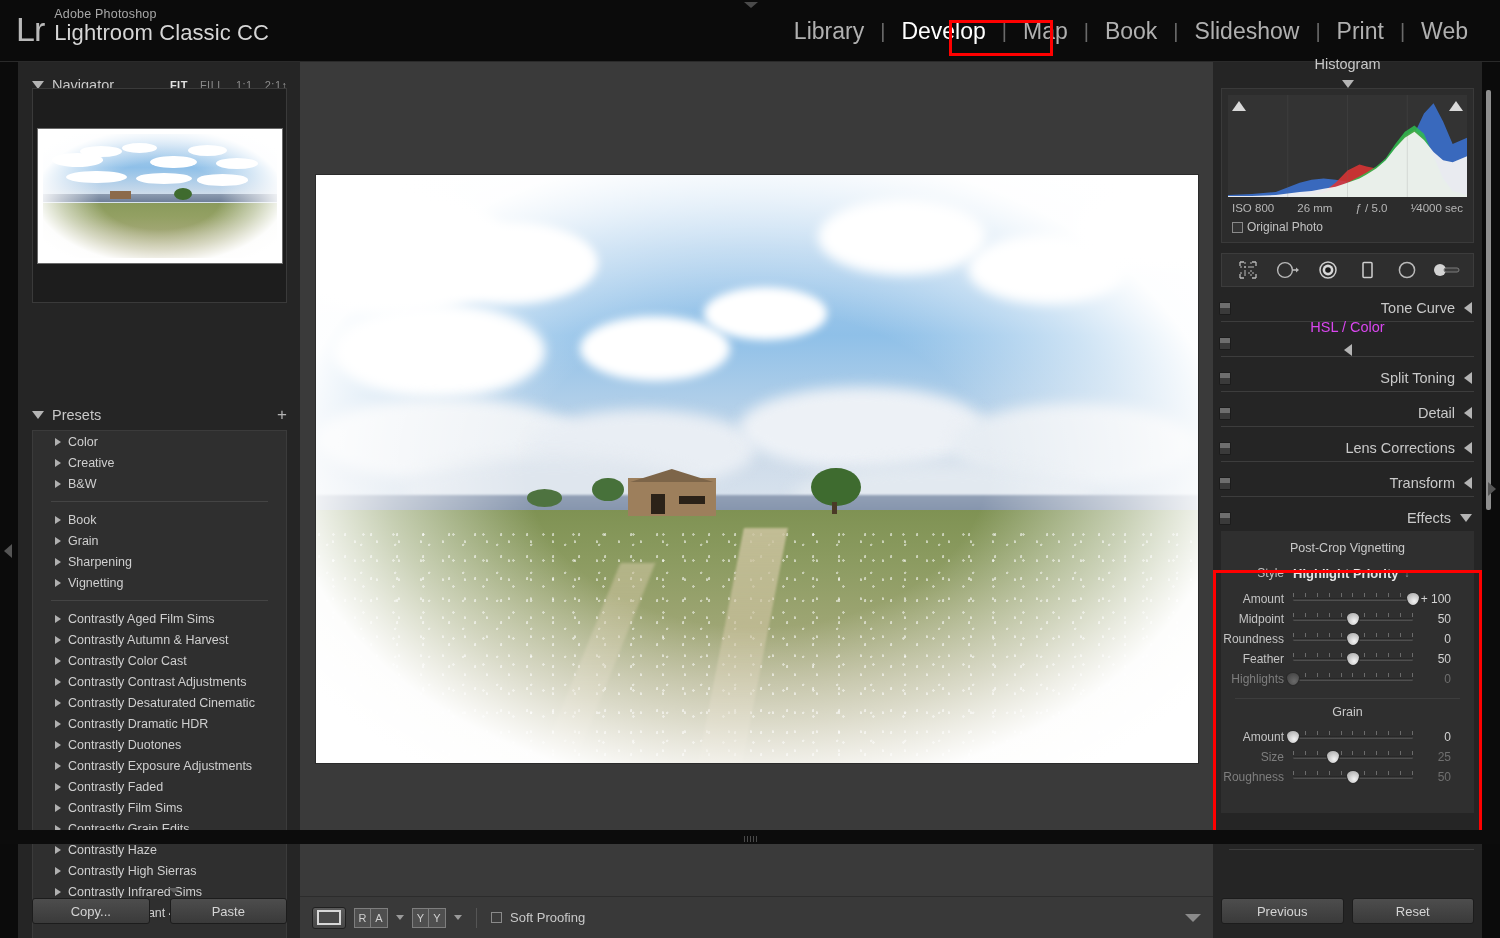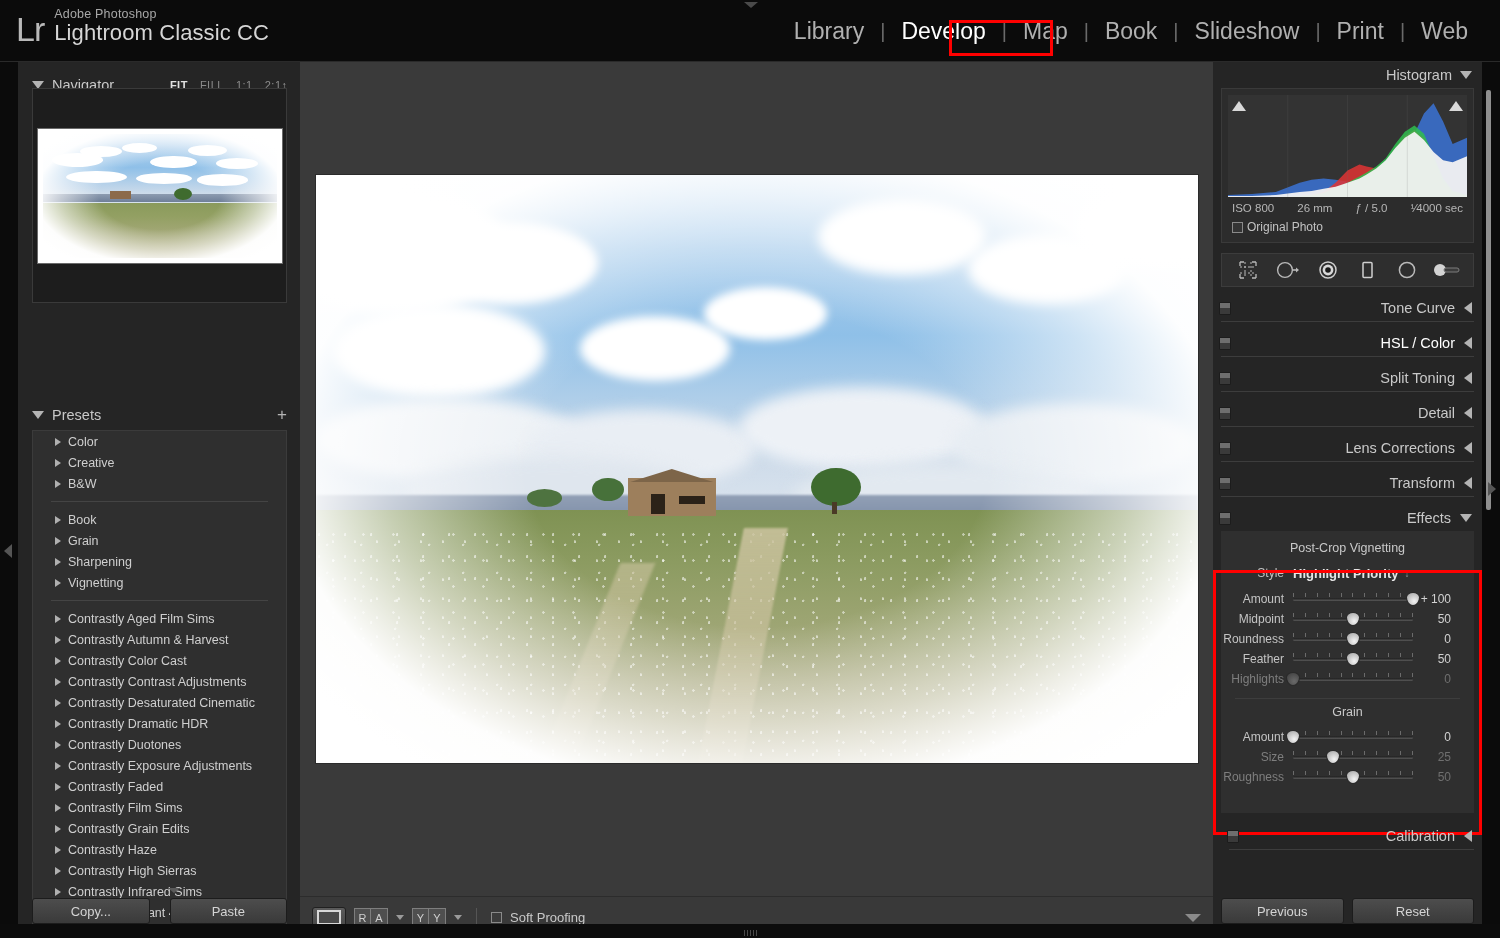--- a/index.html
+++ b/index.html
@@ -2,21 +2,21 @@
 <html><head>
 <meta charset="utf-8">
 <style>
   * { box-sizing: border-box; margin: 0; padding: 0; }
   html, body {
     width: 1500px; height: 938px;
     background: #000;
     font-family: "Liberation Sans", sans-serif;
     overflow: hidden;
   }
-  #app { position: relative; width: 1500px; height: 938px; background: #000; }
+  #app { position: relative; width: 1500px; height: 844px; background: #000; }
 
   
   .topbar {
     position: absolute; left: 0; top: 0; width: 1500px; height: 62px;
     background: #0b0b0b;
     border-bottom: 1px solid #2a2a2a;
   }
   .brand { position: absolute; left: 16px; top: 8px; display: flex; align-items: flex-end; gap: 10px; }
   .lr-mark {
     font-size: 34px; color: #b9b9b9; font-weight: 400; letter-spacing: -1px;
@@ -176,21 +176,21 @@
   }
   .rp-edge { position:absolute; left:1482px; top:62px; width:18px; height:876px; background:#0b0b0b; }
   .rp-scroll { position:absolute; left:1486px; top:90px; width:5px; height:420px; background:#8f8f8f; border-radius:2px;}
   .rp-arrow {
     position:absolute; left:1488px; top:482px; width:0;height:0;
     border-top:7px solid transparent;border-bottom:7px solid transparent;border-left:8px solid #555;
   }
 
   .hist-head {
     height:26px; display:flex; align-items:center; justify-content:flex-end;
-    padding:0 10px; color:#c8c8c8; font-size:14.5px; gap:8px;
+    padding:0 10px; color:#c8c8c8; font-size:14.5px; gap:8px;flex-direction:column;
   }
   .hist-box {
     margin:0 8px; background:#2c2c2c; border:1px solid #3a3a3a; padding:6px;
   }
   .hist-canvas { position:relative; width:100%; height:102px; background:#333; overflow:hidden; }
   .clip-tri {
     position:absolute; top:3px; width:18px; height:15px;
     display:flex; align-items:center; justify-content:center;
   }
   .clip-tri i {
@@ -209,21 +209,21 @@
     margin:10px 8px 0; height:34px; background:#2e2e2e; border:1px solid #3c3c3c;
     display:flex; align-items:center; justify-content:space-around; padding:0 6px;
   }
   .tool { width:30px;height:24px; display:flex;align-items:center;justify-content:center; cursor:pointer; }
 
   .sec { margin-top:8px; }
   .sec-head {
     height:26px; display:flex; align-items:center; justify-content:flex-end;
     padding:0 10px; color:#c9c9c9; font-size:14.5px; gap:9px; position:relative; cursor:pointer;
   }
-  .sec-head.dim { color:#ffffff; }
+  .sec-head.dim { color:#d946ef;flex-direction:column; }
   .sw {
     position:absolute; left:6px; top:7px; width:12px; height:13px;
     background:linear-gradient(180deg,#6e6e6e 0 48%, #3a3a3a 48% 100%);
     border:1px solid #1c1c1c; border-radius:1px;
   }
   .tri-left { width:0;height:0;border-top:6px solid transparent;border-bottom:6px solid transparent;border-right:8px solid #b4b4b4;}
   .tri-dn { width:0;height:0;border-left:6px solid transparent;border-right:6px solid transparent;border-top:8px solid #b4b4b4;}
   .sec-rule { height:1px; background:#3d3d3d; margin:0 8px; }
 
   .eff-body { background:#2f2f2f; margin:0 8px; padding:8px 0 26px; }

